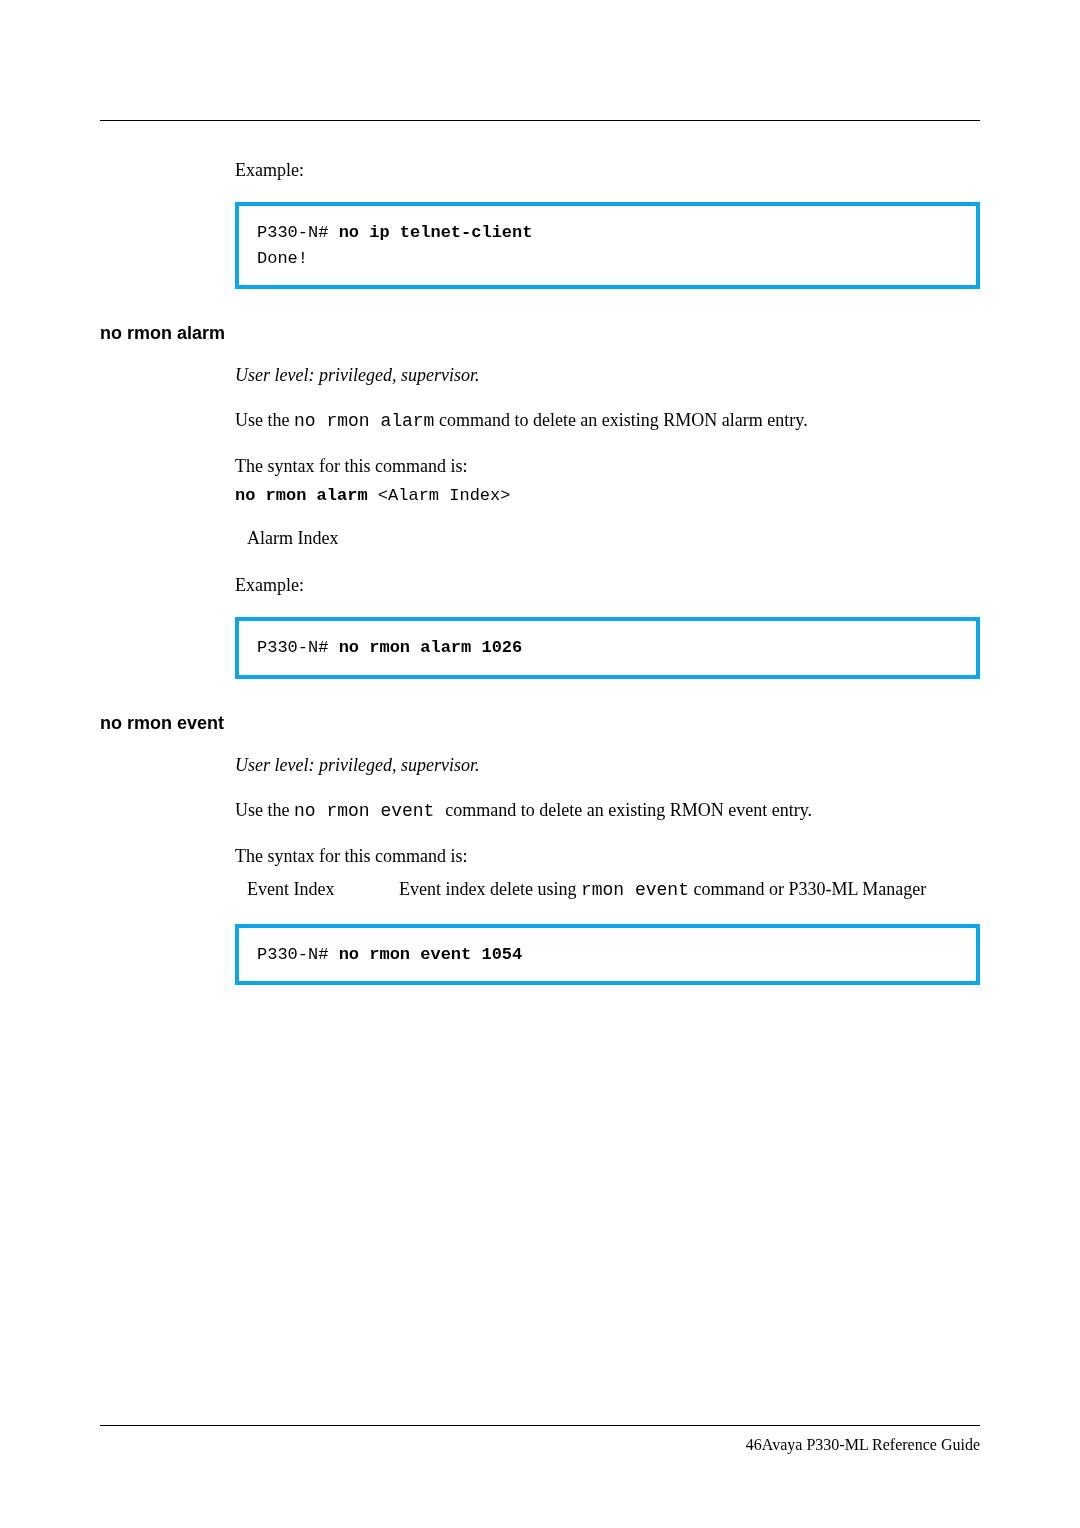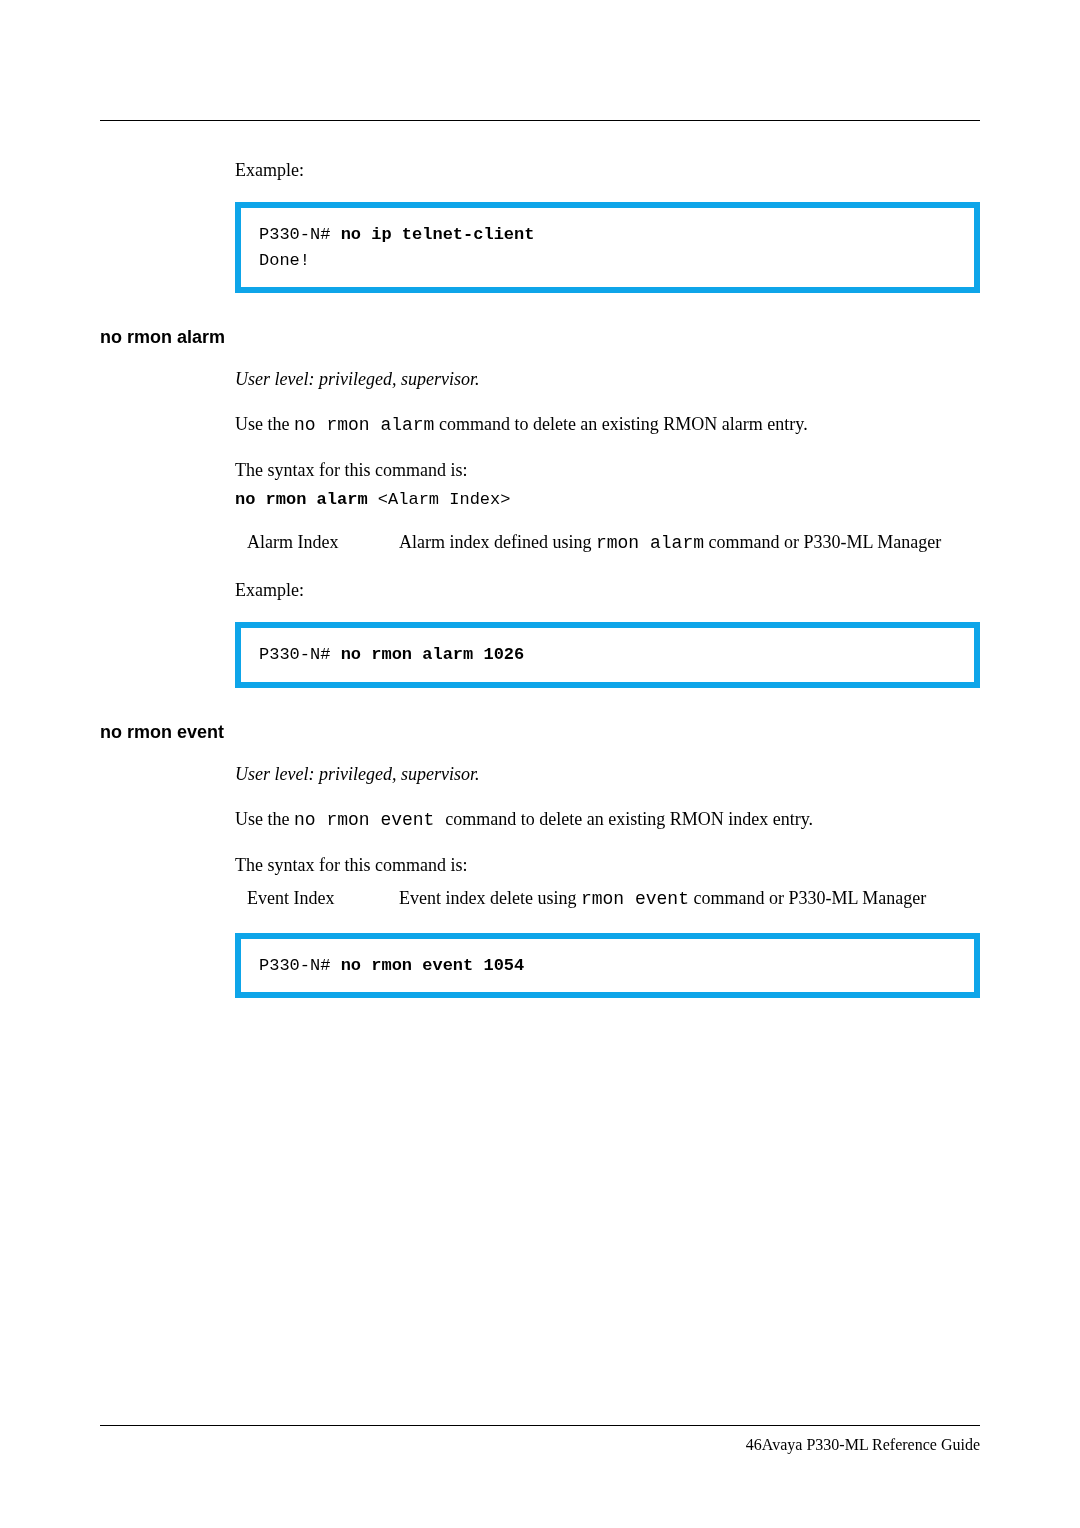--- a/index.html
+++ b/index.html
@@ -26,21 +26,21 @@
       margin-bottom: 36px;
     }
     .indent {
       margin-left: 135px;
     }
     .example-label {
       font-size: 18px;
       margin-bottom: 16px;
     }
     .code-box {
-      border: 6px solid #0ea5e9;
+      border: 4px solid #0ea5e9;
       padding: 14px 18px;
       font-family: "Courier New", Courier, monospace;
       font-size: 17px;
       line-height: 1.5;
       margin-bottom: 34px;
     }
     .code-box .bold { font-weight: bold; }
     .section-heading {
       font-family: Arial, Helvetica, sans-serif;
       font-weight: bold;
@@ -112,35 +112,32 @@
     <div class="para italic">User level: privileged, supervisor.</div>
     <div class="para">
       <span>Use the </span><span class="mono">no rmon alarm</span><span> command to delete an existing RMON alarm entry.</span>
     </div>
     <div class="para" style="margin-bottom:6px;">The syntax for this command is:</div>
     <div class="syntax-line">
       <span class="bold">no rmon alarm</span><span> &lt;Alarm Index&gt;</span>
     </div>
     <div class="param-row">
       <div class="param-name">Alarm Index</div>
-      <div class="param-desc">
-        <span>Alarm index defined using </span><span class="mono">rmon alarm</span><span> command or P330-ML Manager</span>
-      </div>
     </div>
     <div class="para example-label">Example:</div>
     <div class="code-box">
       <span>P330-N#</span> <span class="bold">no rmon alarm 1026</span>
     </div>
   </div>
 
   <div class="section-heading">no rmon event</div>
   <div class="indent">
     <div class="para italic">User level: privileged, supervisor.</div>
     <div class="para">
-      <span>Use the </span><span class="mono"> no rmon event </span><span> command to delete an existing RMON index entry.</span>
+      <span>Use the </span><span class="mono"> no rmon event </span><span> command to delete an existing RMON event entry.</span>
     </div>
     <div class="para" style="margin-bottom:6px;">The syntax for this command is:</div>
     <div class="param-row">
       <div class="param-name">Event Index</div>
       <div class="param-desc">
         <span>Event index delete using </span><span class="mono">rmon event</span><span> command or P330-ML Manager</span>
       </div>
     </div>
     <div class="code-box">
       <span>P330-N#</span> <span class="bold">no rmon event 1054</span>

